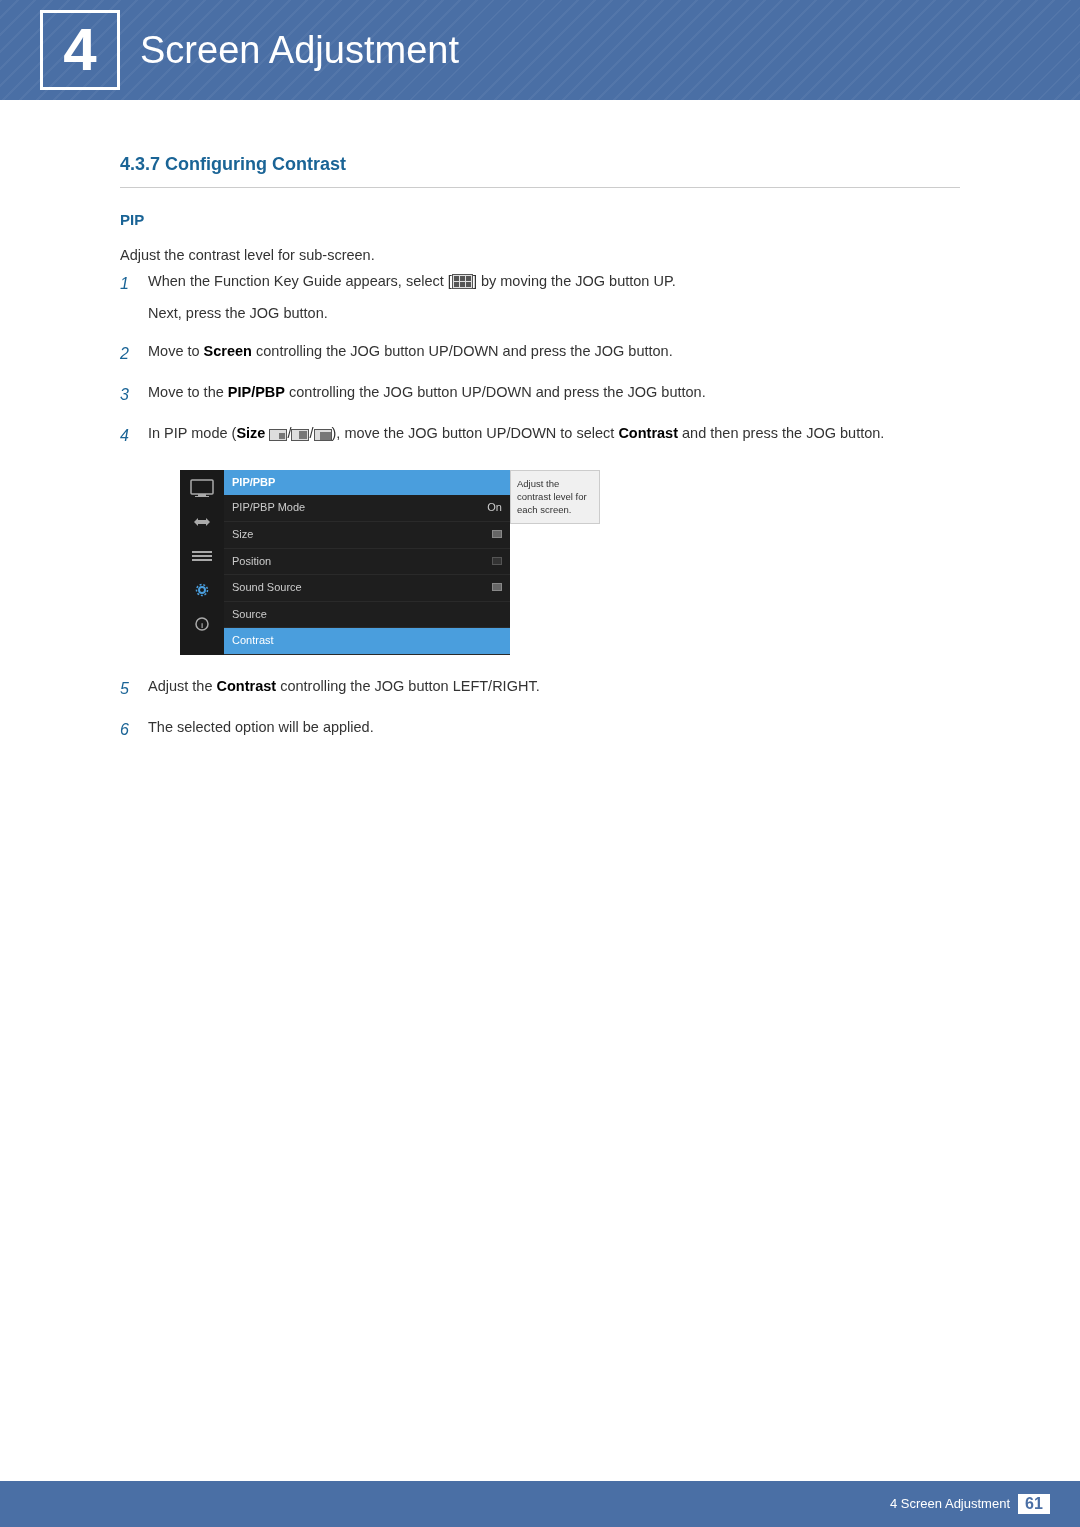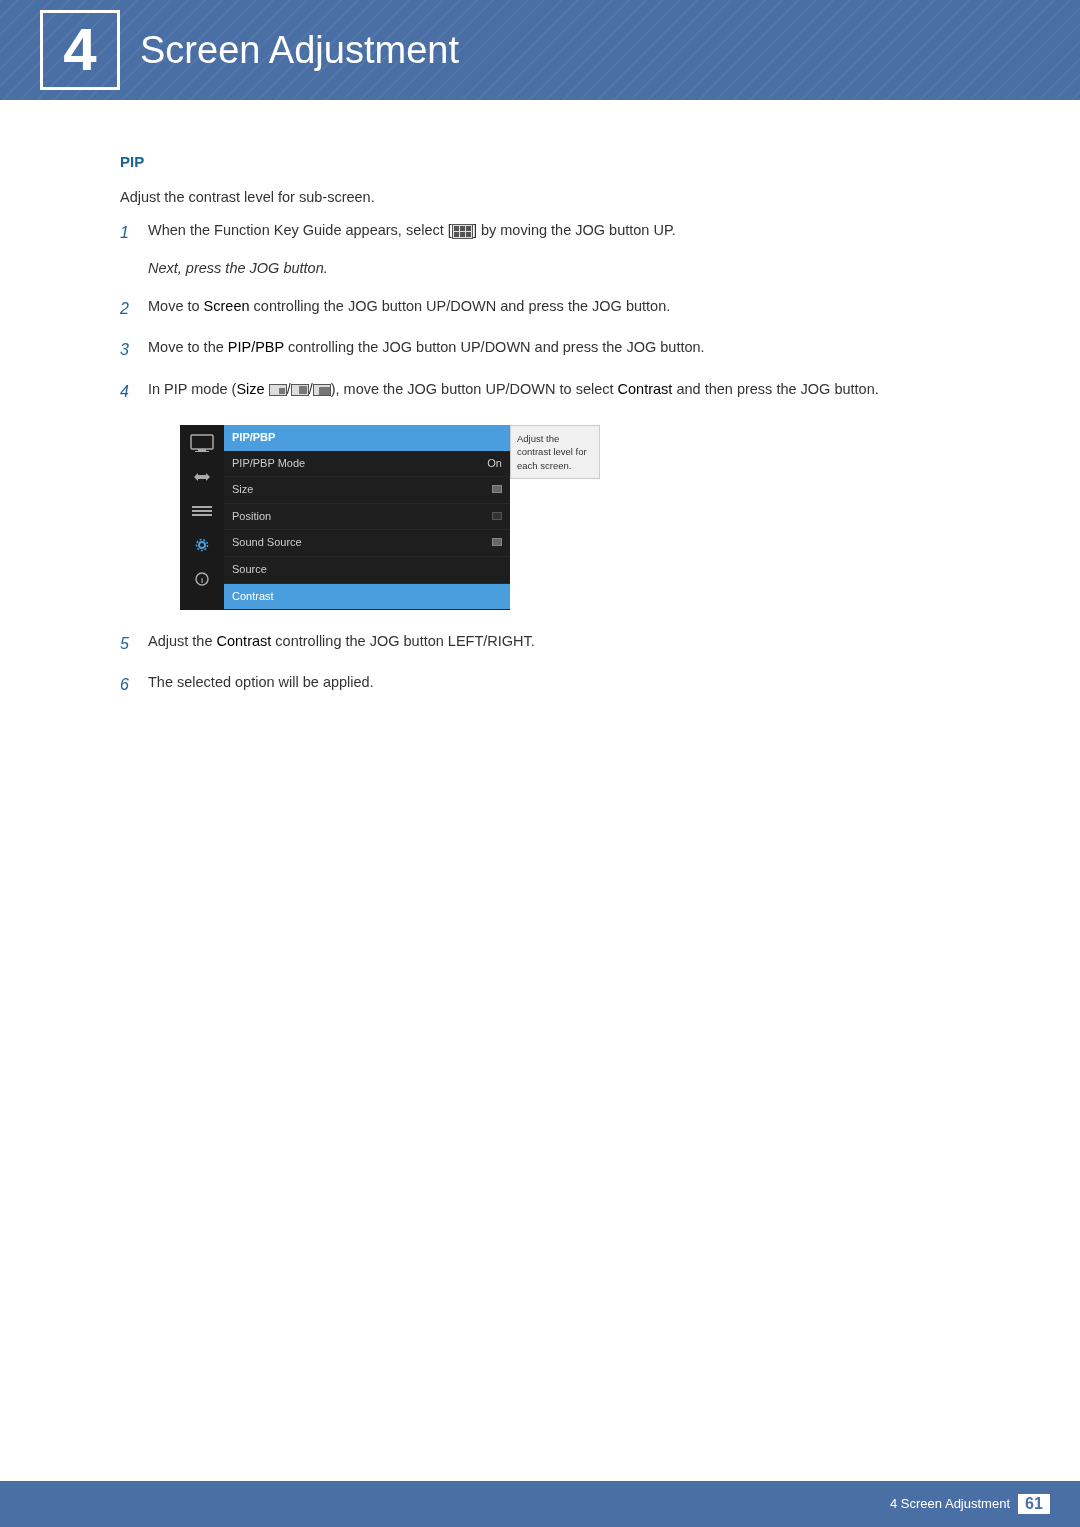--- a/index.html
+++ b/index.html
@@ -84,21 +84,21 @@
       font-size: 15px;
       font-weight: bold;
       margin-bottom: 12px;
     }
 
     
     .body-text {
       color: #333;
       font-size: 14.5px;
       line-height: 1.65;
-      margin-bottom: 9px;
+      margin-bottom: 2px;
     }
 
     
     .steps-list {
       list-style: none;
       margin: 0;
       padding: 0;
     }
 
     .steps-list li {
@@ -119,28 +119,27 @@
       font-weight: normal;
       padding-top: 1px;
     }
 
     .step-content {
       flex: 1;
     }
 
     .step-content .sub-line {
       display: block;
-      margin-top: 14px;
+      margin-top: 8px;
       padding-left: 0;
-      font-style: italic;
     }
 
     .bold-blue {
       color: #000;
-      font-weight: normal;
+      font-weight: bold;
     }
 
     
     .icon-box {
       display: inline-block;
       border: 1px solid #555;
       background: #e0e0e0;
       width: 18px;
       height: 13px;
       vertical-align: middle;
@@ -313,20 +312,23 @@
 
 <div class="header-banner">
   <div class="chapter-number-box">
     <span>4</span>
   </div>
   <h1 class="header-title">Screen Adjustment</h1>
 </div>
 
 <div class="content">
 
+  <h2 class="section-heading">
+    <span>4.3.7</span>&nbsp;<span>Configuring Contrast</span>
+  </h2>
 
   <h3 class="sub-heading">PIP</h3>
 
   <p class="body-text">Adjust the contrast level for sub-screen.</p>
 
   <ol class="steps-list">
 
     <li>
       <span class="step-num">1</span>
       <span class="step-content">

